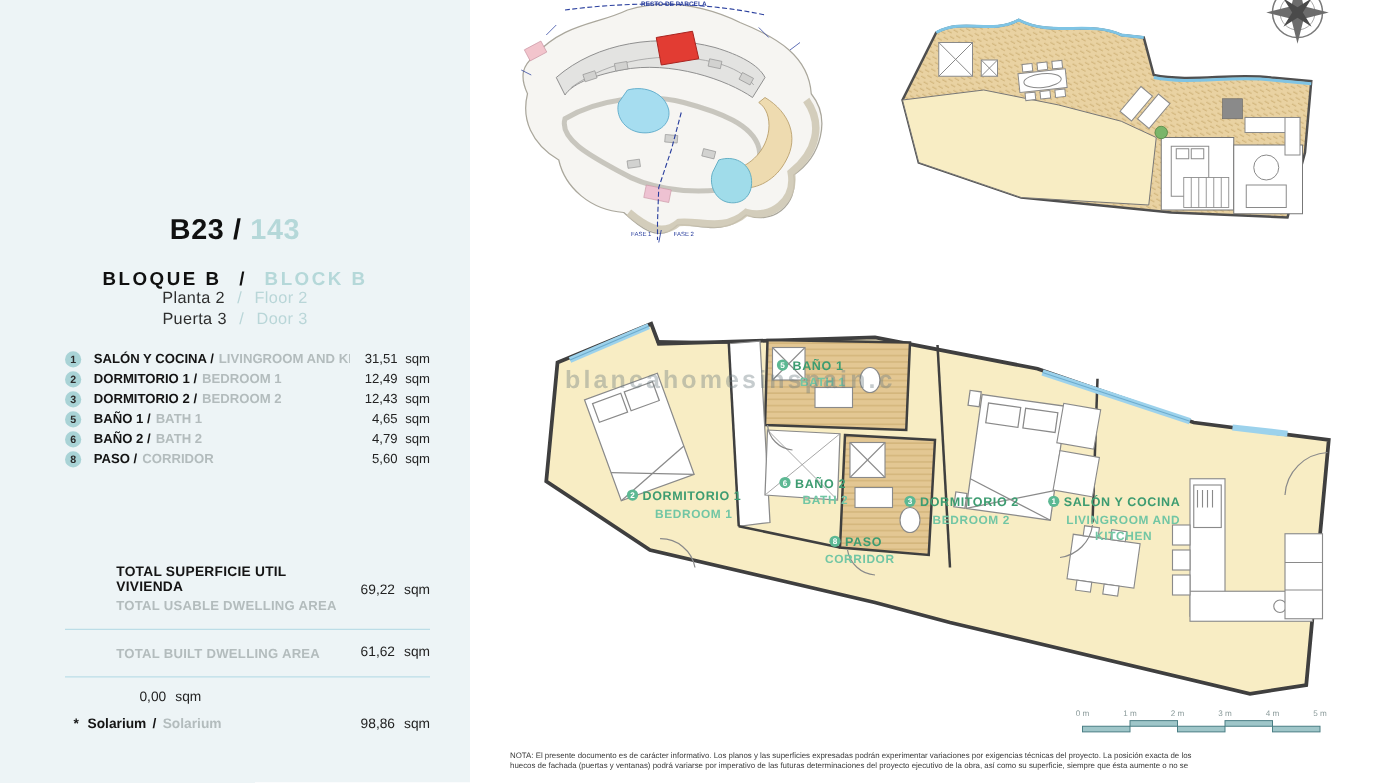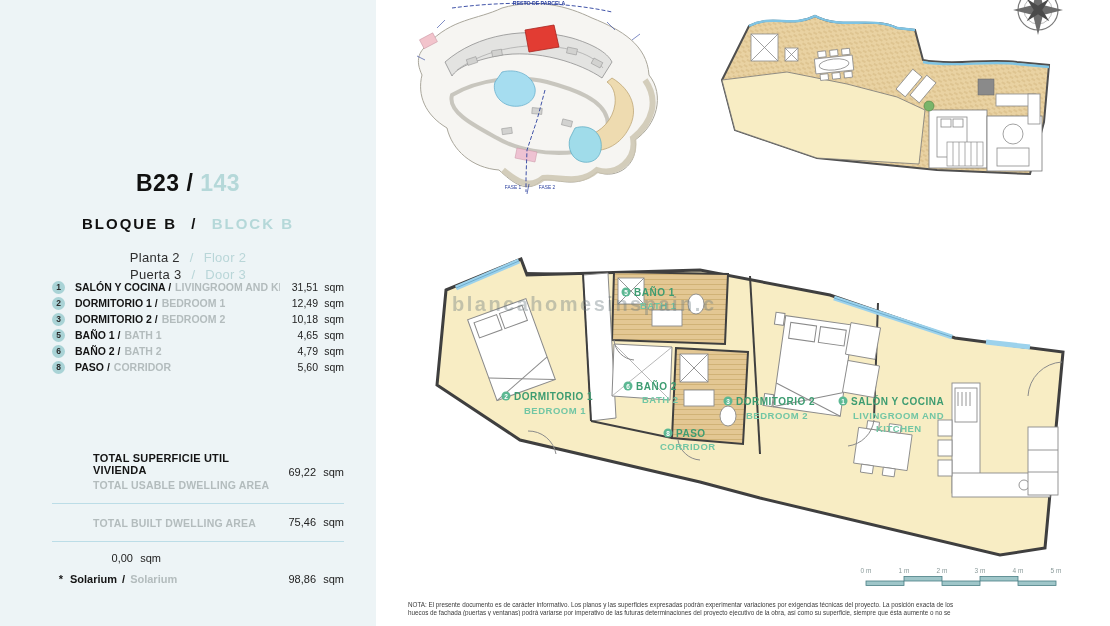--- a/index.html
+++ b/index.html
@@ -7,21 +7,21 @@
        font-family:"Liberation Sans",sans-serif;position:relative;}
   #stage{position:absolute;inset:0;width:1110px;height:626px;overflow:hidden;background:#fff;}
 
   
   .panel{position:absolute;left:0;top:0;width:376px;height:626px;background:#edf4f6;}
   .hdr{position:absolute;left:0;width:376px;text-align:center;}
   .hdr-unit{top:170px;font-size:23px;font-weight:bold;letter-spacing:.5px;color:#101010;}
   .hdr-unit .sec{color:#b5d8d9;}
   .hdr-block{top:205px;font-size:15px;font-weight:bold;letter-spacing:2px;color:#101010;margin-top:10px;}
   .hdr-block .sec{color:#b5d8d9;}
-  .hdr-sub{font-size:13px;color:#2e2e2e;letter-spacing:.3px;margin-top:20px;}
+  .hdr-sub{font-size:13px;color:#2e2e2e;letter-spacing:.3px;}
   .hdr-sub .sec{color:#b9d6d8;}
   .hdr-sub .sl{color:#b9d6d8;padding:0 6px;}
   .sub1{top:230px;} .sub2{top:247px;}
 
   .roomlist{position:absolute;left:52px;top:279px;width:292px;}
   .room-row{display:flex;align-items:center;height:16px;font-size:10.5px;}
   .badge{width:13px;height:13px;border-radius:50%;background:#a9d3d6;color:#2b2b2b;
          font-size:8.5px;font-weight:bold;display:flex;align-items:center;justify-content:center;
          flex:0 0 13px;margin-right:10px;}
   .room-es{font-weight:bold;color:#141414;white-space:nowrap;}
@@ -93,21 +93,21 @@
         <span class="badge">2</span>
         <span class="room-es">DORMITORIO 1 /</span>
         <span class="room-en">BEDROOM 1</span>
         <span class="room-area">12,49</span>
         <span class="room-unit">sqm</span>
       </div>
       <div class="room-row">
         <span class="badge">3</span>
         <span class="room-es">DORMITORIO 2 /</span>
         <span class="room-en">BEDROOM 2</span>
-        <span class="room-area">10,18</span>
+        <span class="room-area">12,43</span>
         <span class="room-unit">sqm</span>
       </div>
       <div class="room-row">
         <span class="badge">5</span>
         <span class="room-es">BAÑO 1 /</span>
         <span class="room-en">BATH 1</span>
         <span class="room-area">4,65</span>
         <span class="room-unit">sqm</span>
       </div>
       <div class="room-row">
@@ -136,21 +136,21 @@
           <div class="tot-val">69,22</div>
           <div class="tot-unit">sqm</div>
         </div>
       </div>
       <div class="tot-sep"></div>
       <div class="tot-block">
         <div class="tot-line">
           <div class="tot-labels">
             <div class="tot-en">TOTAL BUILT DWELLING AREA</div>
           </div>
-          <div class="tot-val">75,46</div>
+          <div class="tot-val">61,62</div>
           <div class="tot-unit">sqm</div>
         </div>
       </div>
       <div class="tot-sep"></div>
       <div class="tot-block">
         <div class="tot-line">
           <div class="tot-val">0,00</div>
           <div class="tot-unit">sqm</div>
         </div>
         <div class="sol-row">

